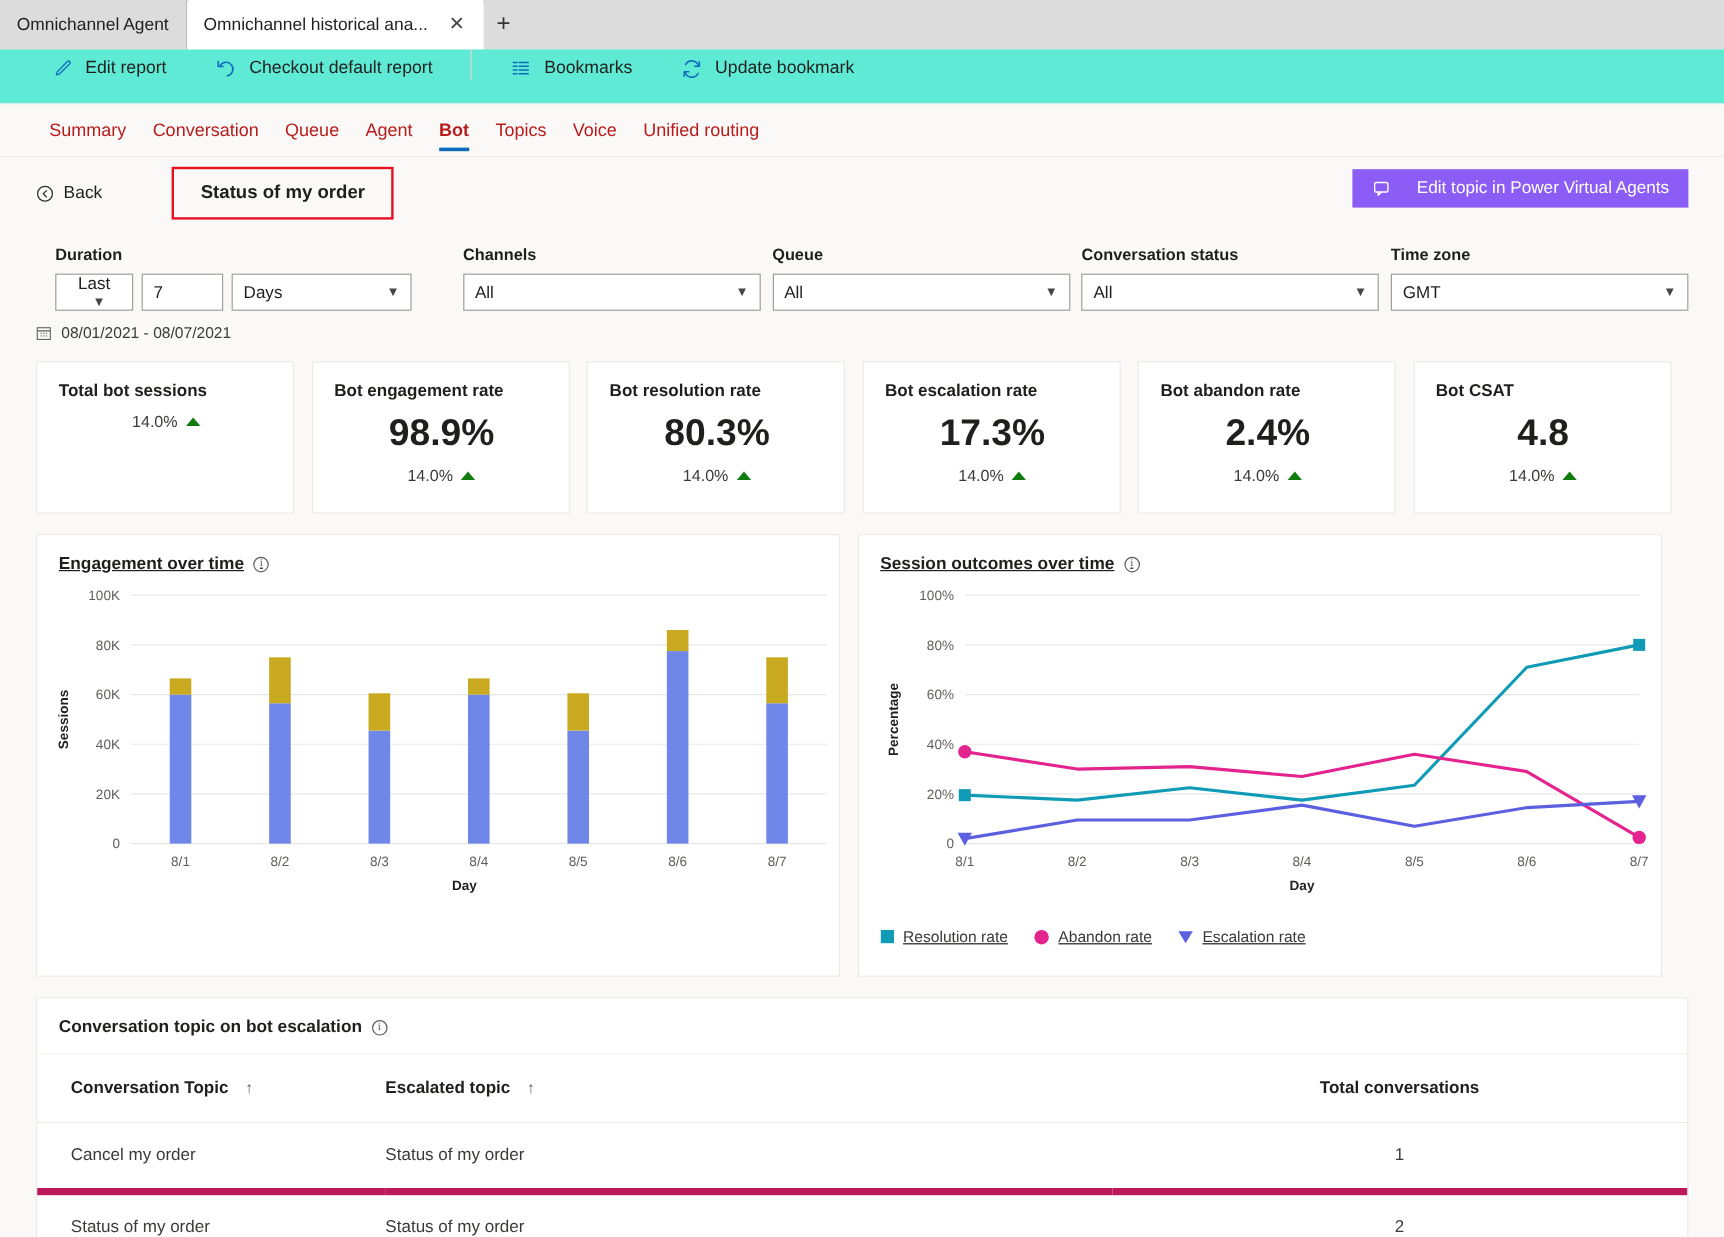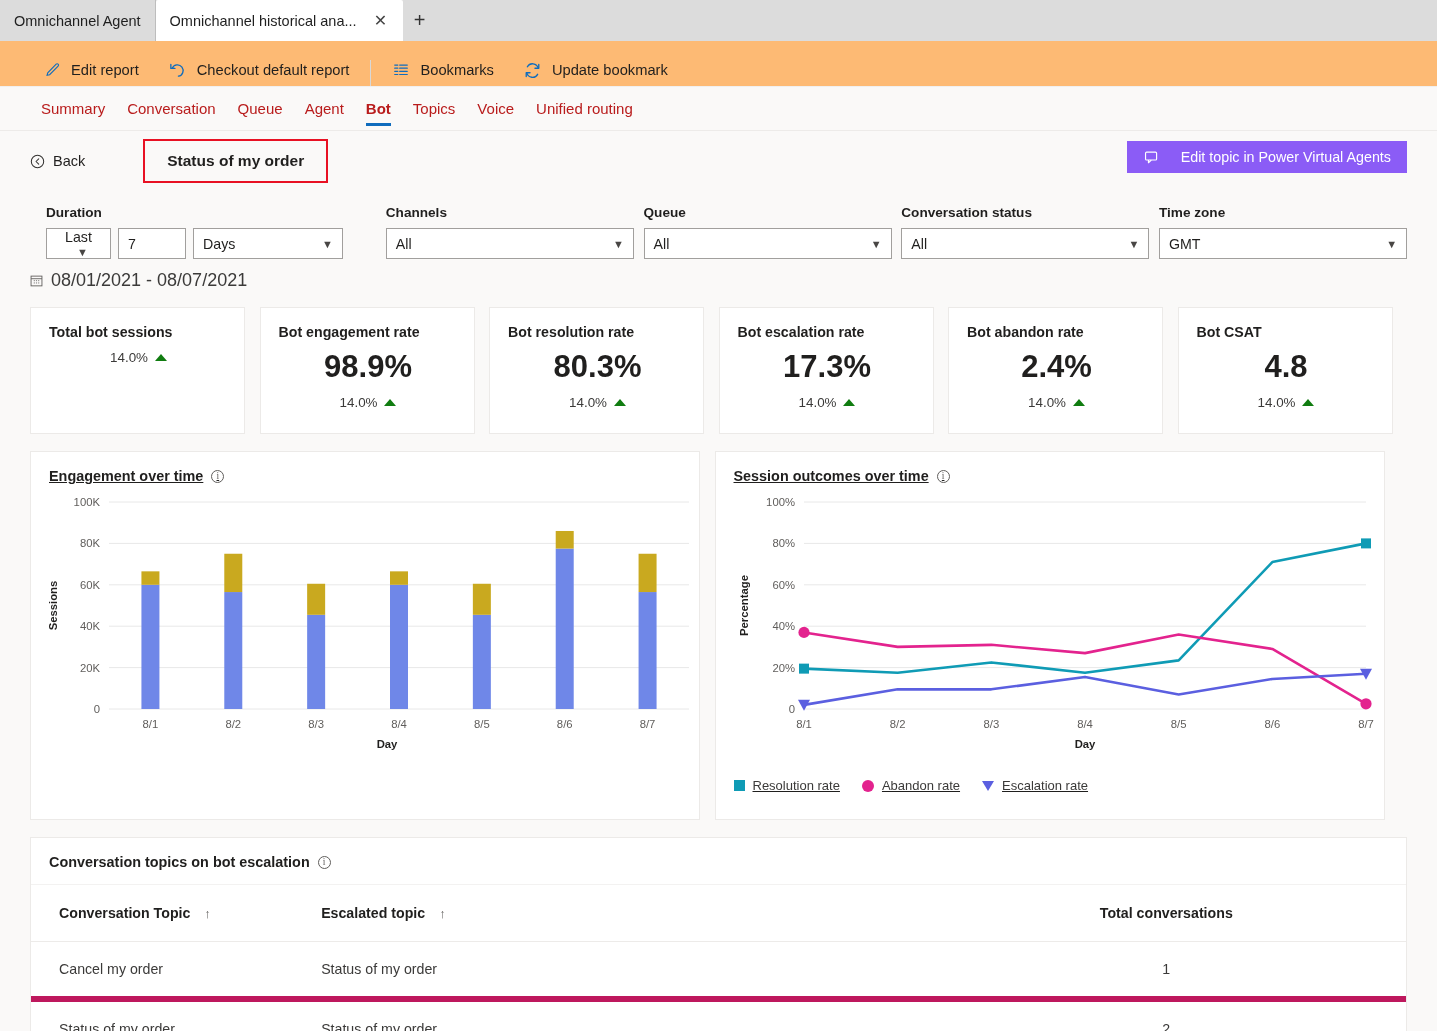--- a/index.html
+++ b/index.html
@@ -28,22 +28,22 @@
     margin-left: 16px; font-size: 16px; color: #444; line-height: 1;
     width: 16px; text-align: center;
   }
   .newtab {
     width: 34px; height: 41px; display: flex; align-items: center;
     justify-content: center; font-size: 20px; color: #333; font-weight: 300;
   }
 
   
   .cmdbar {
-    height: 46px; background: #fdba74; display: flex; align-items: flex-end;
-    padding-left: 30px; gap: 1px; border-bottom: 1px solid #f0f0f0;
+    height: 46px; background: #5eead4; display: flex; align-items: flex-start;
+    padding-left: 30px; gap: 12px; border-bottom: 1px solid #f0f0f0;
   }
   .cmditem {
     display: flex; align-items: center; gap: 10px;
     font-size: 14.7px; color: #201f1e; padding: 0 14px; height: 32px;
     cursor: default; white-space: nowrap;
   }
   .cmdsep { width: 1px; height: 26px; background: #d8d8d8; margin: 0 6px; }
   .ico { display: inline-flex; align-items: center; justify-content: center; }
 
   
@@ -84,21 +84,21 @@
   .filters { display: flex; gap: 0; margin-top: 14px; }
   .fgroup { display: flex; flex-direction: column; }
   .flabel { font-size: 13.6px; font-weight: bold; color: #201f1e; margin-bottom: 8px; }
   .fctrls { display: flex; gap: 7px; }
   .fbox {
     height: 31px; border: 1px solid #a19f9d; background: #ffffff;
     display: flex; align-items: center; justify-content: space-between;
     padding: 0 9px; font-size: 14.2px; color: #201f1e;
   }
   .chev { color: #484644; font-size: 11px; margin-left: 8px; }
-  .daterange { display: flex; align-items: center; gap: 8px; margin-top: 11px; font-size: 18px; color: #3b3a39; }
+  .daterange { display: flex; align-items: center; gap: 8px; margin-top: 11px; font-size: 13px; color: #3b3a39; }
 
   
   .kpis { display: flex; gap: 14.5px; margin-top: 16px; }
   .kpi {
     width: 215px; height: 127px; background: #ffffff;
     border: 1px solid #eceae8;
     padding: 16px 16px 0 18px;
     display: flex; flex-direction: column;
   }
   .kpi-label { font-size: 14.2px; font-weight: bold; color: #201f1e; }
@@ -467,21 +467,21 @@
         <div class="lgitem">
           <span class="swtri"></span>
           <span>Escalation rate</span>
         </div>
       </div>
     </div>
   </div>
 
   <div class="tablecard">
     <div class="card-title cardtitlerow">
-      <span>Conversation topics on bot escalation</span>
+      <span>Conversation topic on bot escalation</span>
       <span class="infoi">i</span>
     </div>
     <table>
       <thead>
         <tr>
           <th class="col1">
             <span>Conversation Topic</span>
             <span class="sortarrow">↑</span>
           </th>
           <th class="col2">

